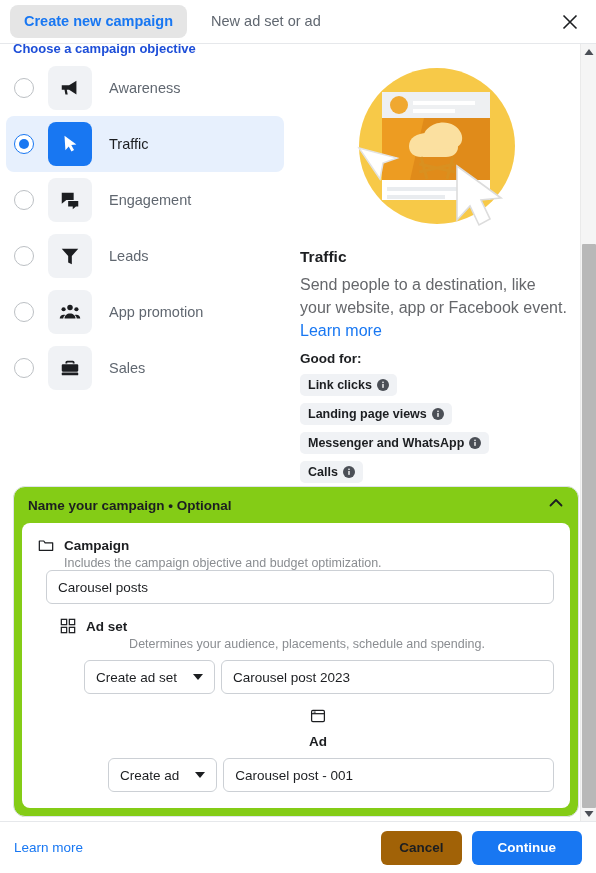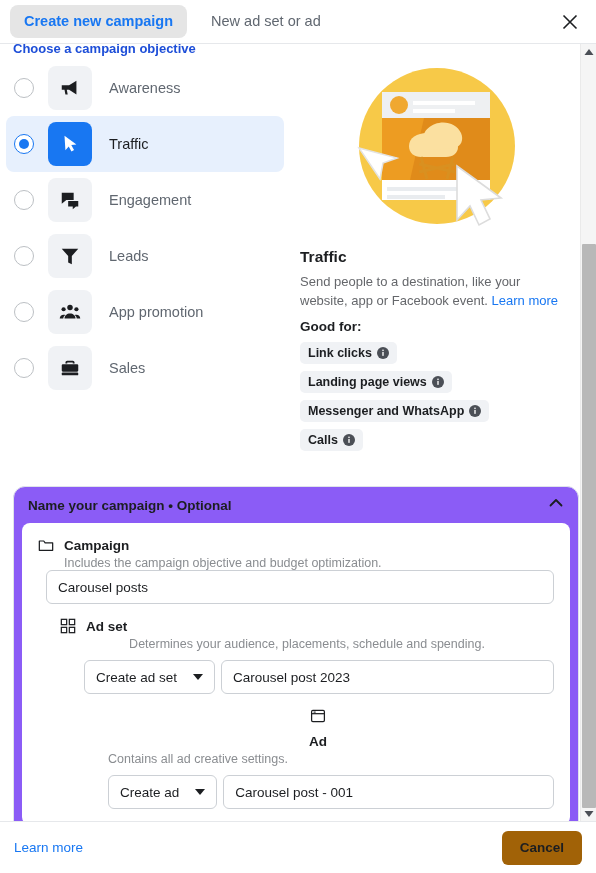--- a/index.html
+++ b/index.html
@@ -77,40 +77,40 @@
   }
   .obj-row.selected .obj-label { color: #1c1e21; }
 
   
   .detail { position: absolute; top: 0; left: 300px; width: 268px; }
   .illus-wrap { display:flex; justify-content:center; padding-top: 4px; }
   .detail-title {
     margin-top: 14px; font-size: 15.5px; font-weight: bold; color: #1c1e21;
   }
   .detail-desc {
-    margin-top: 7px; font-size: 13px; color: #65676b; line-height: 1.45;
+    margin-top: 7px; font-size: 16px; color: #65676b; line-height: 1.45;
   }
   .detail-desc a { color: #1877f2; text-decoration: none; cursor: pointer; }
   .good-for {
     margin-top: 8px; font-size: 13.5px; font-weight: bold; color: #1c1e21;
   }
   .chips { margin-top: 8px; }
   .chip {
     display: inline-flex; align-items: center; gap: 5px;
     background: #f0f2f5; border-radius: 5px;
     padding: 4px 8px; margin-bottom: 7px;
     font-size: 12.5px; font-weight: bold; color: #1c1e21;
   }
   .chip svg { display:block; flex:0 0 auto; }
   .chip-row { display: block; }
 
   
   .name-card {
     position: absolute; top: 426px; left: 13px; width: 566px;
-    background: #8b5cf6; border-radius: 12px; border: 1px solid #dfe3ea;
+    background: #84cc16; border-radius: 12px; border: 1px solid #dfe3ea;
     overflow: hidden;
   }
   .name-head {
     height: 36px; display: flex; align-items: center;
     padding: 0 14px; justify-content: space-between;
     cursor: pointer;
   }
   .name-head-title { font-size: 13.5px; font-weight: bold; color: #1c1e21; }
   .name-inner {
     background: #fff; border-radius: 8px; margin: 0 8px 8px 8px;
@@ -411,21 +411,20 @@
           <div class="field-head indent-3" style="margin-left:44px;flex-direction:column;">
             <span>
               <svg width="16" height="16" viewBox="0 0 18 18">
                 <rect x="1.8" y="2.8" width="14.4" height="12.4" rx="1.4" fill="none" stroke="#1c1e21" stroke-width="1.4"></rect>
                 <path d="M1.8 6.4h14.4" stroke="#1c1e21" stroke-width="1.4"></path>
                 <path d="M4 4.6h2.4" stroke="#1c1e21" stroke-width="1.2"></path>
               </svg>
             </span>
             <span class="field-title">Ad</span>
           </div>
-          <div class="field-sub" style="margin-left:70px;">Contains all ad creative settings.</div>
           <div class="row-controls" style="margin-left:70px;">
             <div class="select">
               <span>Create ad</span>
               <span class="caret"></span>
             </div>
             <div class="input">Carousel post - 001</div>
           </div>
         </div>
 
       </div>
@@ -444,16 +443,17 @@
       <svg width="10" height="8" viewBox="0 0 10 8">
           <path d="M5 7 L0.5 1 L9.5 1 Z" fill="#4b4f56"></path>
         </svg>
     </div>
   </div>
 
   <div class="footer">
     <div class="footer-link">Learn more</div>
     <div class="footer-btns">
       <div class="btn btn-cancel">Cancel</div>
+      <div class="btn btn-primary">Continue</div>
     </div>
   </div>
 
 </div>
 
 </body></html>

